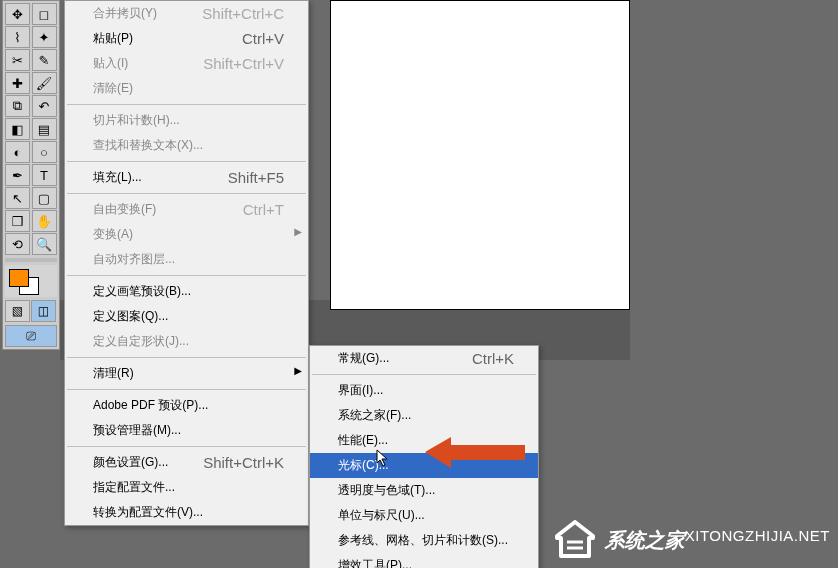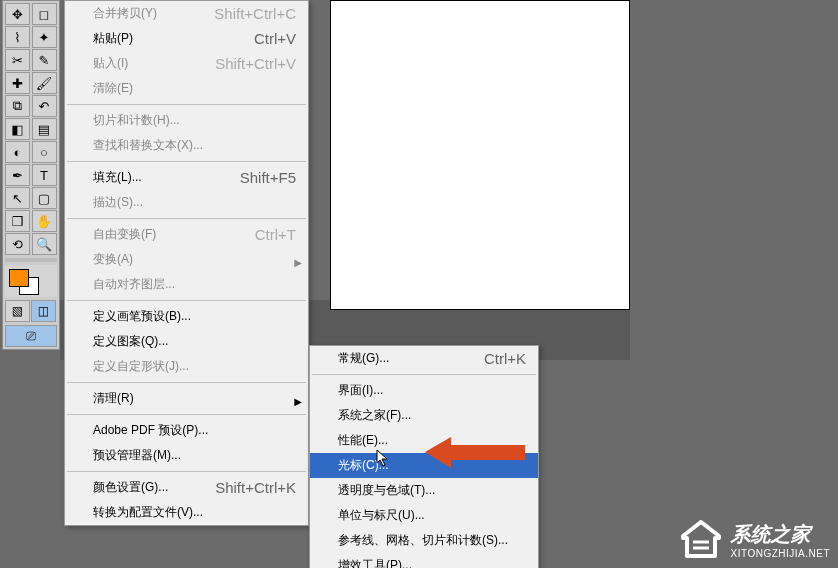--- a/index.html
+++ b/index.html
@@ -10,36 +10,36 @@
 .tool-sep{grid-column:1/3;height:4px;background:#bbb;margin:2px 0}
 .color-box{grid-column:1/3;height:32px;position:relative;background:#d4d4d4}
 .fg-color{position:absolute;left:4px;top:4px;width:20px;height:18px;background:#ff8c00;border:1px solid #000}
 .bg-color{position:absolute;left:14px;top:12px;width:20px;height:18px;background:#fff;border:1px solid #000}
 .mask-row{grid-column:1/3;display:flex;gap:1px;margin-top:2px}
 .mask-btn{width:25px;height:22px;background:#d4d4d4;border:1px solid #999;display:flex;align-items:center;justify-content:center}
 .mask-btn.sel{background:#a0c4e8}
 .canvas-area{position:absolute;left:330px;top:0;width:300px;height:310px;background:#fff;border:1px solid #000}
 .canvas-shadow{position:absolute;left:60px;top:300px;width:570px;height:60px;background:#5a5a5a}
 .menu{position:absolute;left:64px;top:0;width:245px;background:#f0f0f0;border:1px solid #999;box-shadow:2px 2px 5px rgba(0,0,0,.3)}
-.menu-item{display:flex;justify-content:space-between;align-items:flex-end;padding:4px 12px 4px 28px;color:#000;cursor:default;position:relative}
+.menu-item{display:flex;justify-content:space-between;align-items:flex-start;padding:4px 24px 4px 28px;color:#000;cursor:default;position:relative}
 .menu-item.disabled{color:#888}
 .menu-item.highlight{background:#316ac5;color:#fff}
 .menu-sep{height:1px;background:#c0c0c0;margin:3px 2px}
 .menu-label{white-space:nowrap}
 .menu-shortcut{color:#666;font-size:15px}
 .menu-item.disabled .menu-shortcut{color:#aaa}
 .submenu-arrow{position:absolute;right:6px;font-size:10px}
 .submenu{position:absolute;left:309px;top:345px;width:230px;background:#f0f0f0;border:1px solid #999;box-shadow:2px 2px 5px rgba(0,0,0,.3)}
 .cursor-ptr{position:absolute;left:376px;top:449px;width:14px;height:18px;z-index:100}
 .arrow-annot{position:absolute;left:425px;top:435px;width:100px;height:35px;z-index:90}
 .watermark{position:absolute;right:8px;bottom:8px;display:flex;align-items:center;gap:8px;color:#fff;z-index:50}
 .wm-icon{width:44px;height:40px}
-.wm-text{display:flex;flex-direction:column}
+.wm-text{display:flex;flex-direction:row}
 .wm-cn{font-size:20px;font-weight:bold;font-style:italic}
-.wm-en{font-size:10px;letter-spacing:0.5px}
+.wm-en{font-size:15px;letter-spacing:0.5px}
 </style>
 </head>
 <body>
 
 <div class="toolbox">
   <div class="tool-grid" id="tool-grid">
       <div class="tool">✥</div>
       <div class="tool">◻</div>
       <div class="tool">⌇</div>
       <div class="tool">✦</div>
@@ -100,23 +100,20 @@
       <span class="menu-label">切片和计数(H)...</span>
     </div>
     <div class="menu-item disabled">
       <span class="menu-label">查找和替换文本(X)...</span>
     </div>
     <div class="menu-sep"></div>
     <div class="menu-item">
       <span class="menu-label">填充(L)...</span>
       <span class="menu-shortcut">Shift+F5</span>
     </div>
-    <div class="menu-item disabled">
-      <span class="menu-label">描边(S)...</span>
-    </div>
     <div class="menu-sep"></div>
     <div class="menu-item disabled">
       <span class="menu-label">自由变换(F)</span>
       <span class="menu-shortcut">Ctrl+T</span>
     </div>
     <div class="menu-item disabled">
       <span class="menu-label">变换(A)</span>
       <span class="submenu-arrow">▶</span>
     </div>
     <div class="menu-item disabled">
@@ -141,20 +138,23 @@
     <div class="menu-item">
       <span class="menu-label">Adobe PDF 预设(P)...</span>
     </div>
     <div class="menu-item">
       <span class="menu-label">预设管理器(M)...</span>
     </div>
     <div class="menu-sep"></div>
     <div class="menu-item">
       <span class="menu-label">颜色设置(G)...</span>
       <span class="menu-shortcut">Shift+Ctrl+K</span>
+    </div>
+    <div class="menu-item">
+      <span class="menu-label">指定配置文件...</span>
     </div>
     <div class="menu-item">
       <span class="menu-label">转换为配置文件(V)...</span>
     </div>
   </div>
 
 <div class="submenu" id="sub-menu">
     <div class="menu-item">
       <span class="menu-label">常规(G)...</span>
       <span class="menu-shortcut">Ctrl+K</span>

